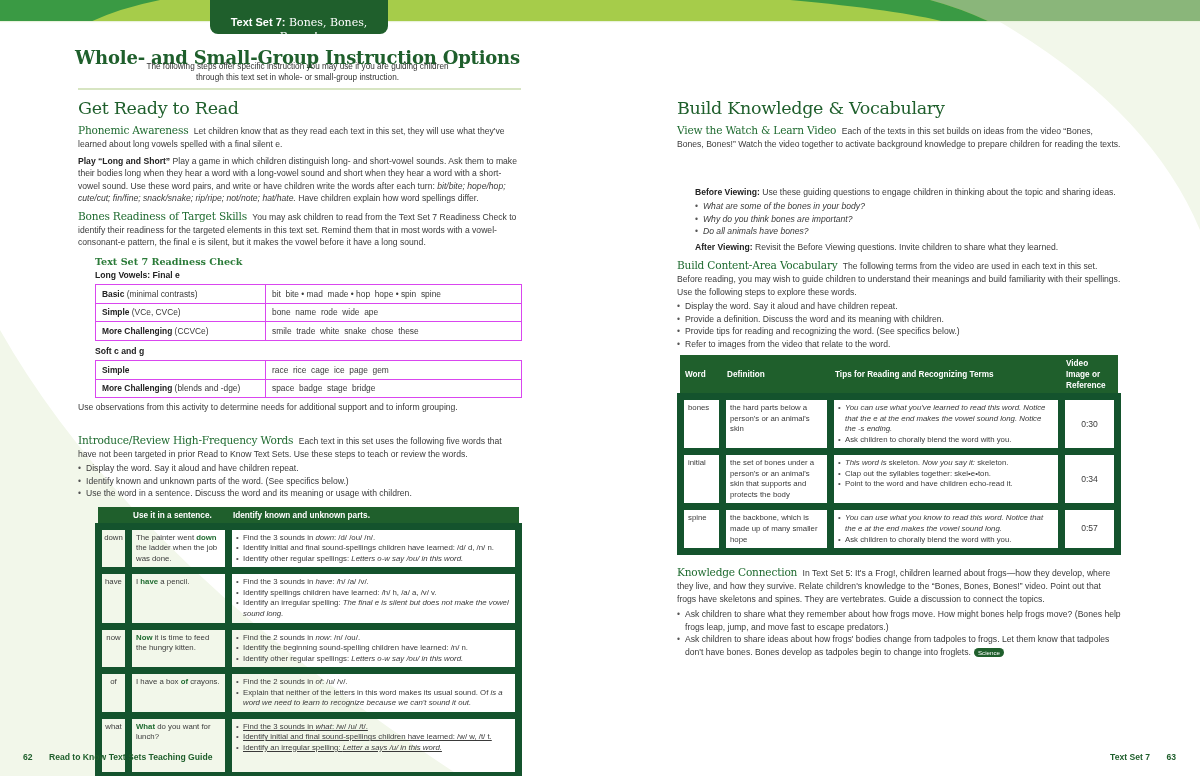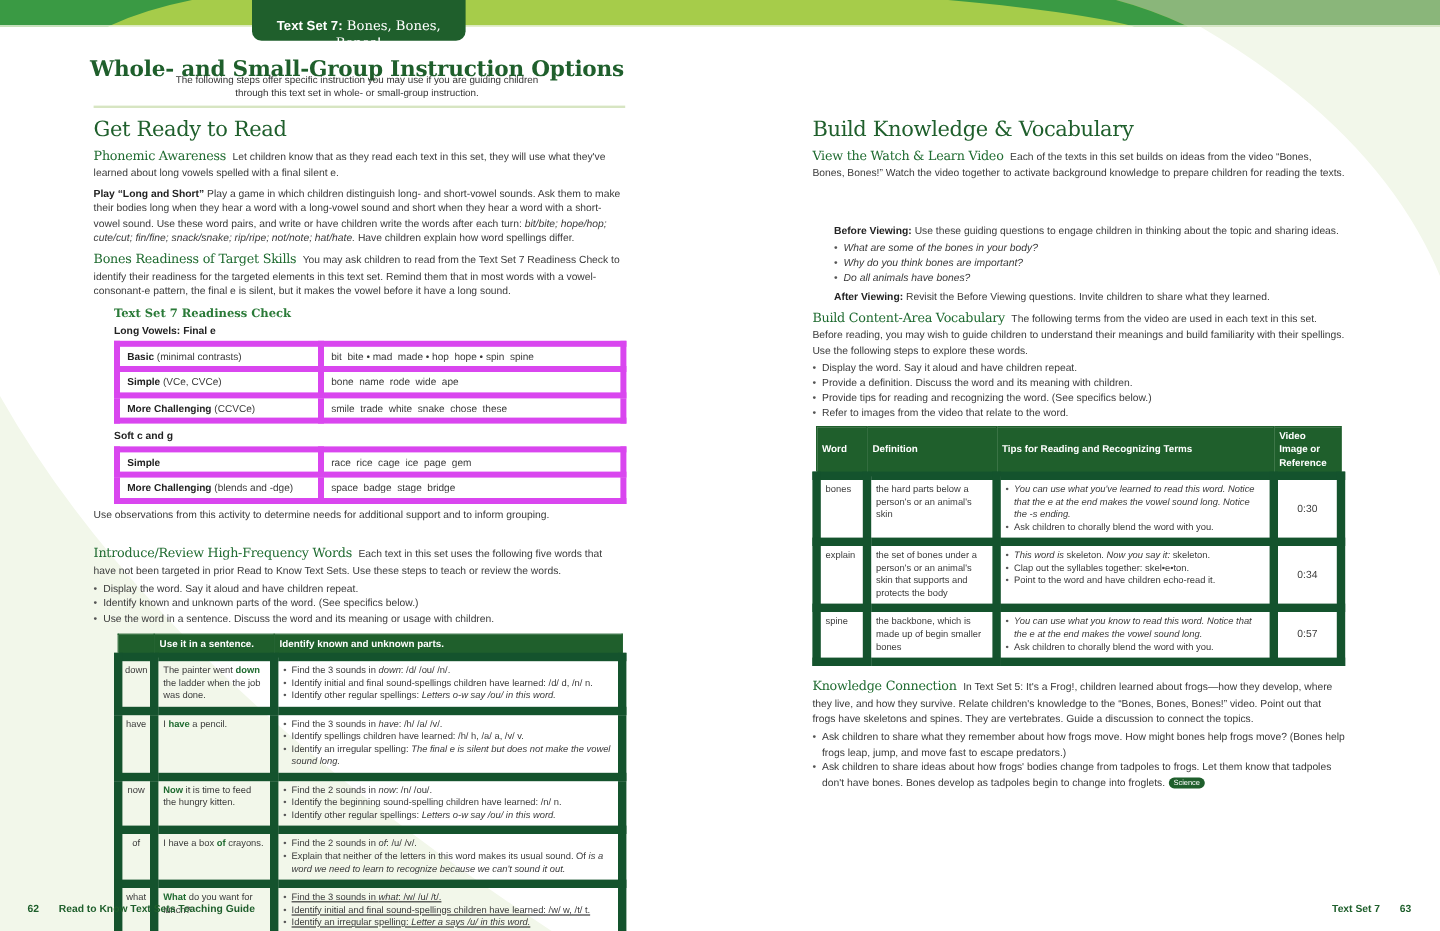--- a/index.html
+++ b/index.html
@@ -20,21 +20,21 @@
   h2.section { font-family: "DejaVu Serif", serif; font-weight: normal; font-size: 17.5px; color: #1f5f2c; letter-spacing: -0.3px; line-height: 22px; }
   .lead { font-family: "DejaVu Serif", serif; font-weight: normal; font-size: 10.6px; color: #1f6b30; letter-spacing: -0.2px; margin-right: 3px; }
   p { margin-bottom: 4px; }
   .sub-h { font-family: "DejaVu Serif", serif; font-weight: bold; font-size: 9.6px; color: #2a7a38; }
   ul.dots { list-style: none; margin-bottom: 4px; }
   ul.dots li { position: relative; padding-left: 8px; }
   ul.dots li::before { content: "\2022"; position: absolute; left: 0; top: 0; color: #555; }
   em { font-style: italic; }
 
   table { border-collapse: collapse; width: 100%; }
-  .rc-table td { border: 5px solid #d946ef; padding: 2px 6px; height: 18.5px; font-size: 8.4px; }
+  .rc-table td { border: 1px solid #d946ef; padding: 2px 6px; height: 18.5px; font-size: 8.4px; }
   .rc-table td:first-child { width: 170px; }
 
   .hfw-table, .voc-table { font-size: 7.8px; line-height: 1.35; }
   .hfw-table th, .voc-table th { background: #1f5f2c; color: #fff; font-weight: bold; text-align: left; padding: 2px 4px; border: 1px solid #1f5f2c; font-size: 8.2px; }
   .hfw-table td, .voc-table td { border: 7px solid #14532d; padding: 3px 4px; vertical-align: top; }
   .hfw-table td.word { text-align: center; width: 30px; padding: 3px 2px; }
   .hfw-table td.sent { width: 100px; }
   .hfw-table strong { color: #1f6b30; }
   .hfw-table ul.dots li, .voc-table ul.dots li { padding-left: 7px; }
   .voc-table td.time { text-align: center; vertical-align: middle; font-size: 8.6px; }
@@ -253,34 +253,34 @@
           <td>the hard parts below a person's or an animal's skin</td>
           <td>
             <ul class="dots" style="margin-bottom: 0px;">
               <li><em>You can use what you've learned to read this word. Notice that the e at the end makes the vowel sound long. Notice the -s ending.</em></li>
               <li>Ask children to chorally blend the word with you.</li>
             </ul>
           </td>
           <td class="time">0:30</td>
         </tr>
         <tr>
-          <td>explain</td>
+          <td>initial</td>
           <td>the set of bones under a person's or an animal's skin that supports and protects the body</td>
           <td>
             <ul class="dots" style="margin-bottom: 0px;">
               <li><em>This word is </em>skeleton. <em>Now you say it: </em>skeleton.</li>
               <li>Clap out the syllables together: skel•e•ton.</li>
               <li>Point to the word and have children echo-read it.</li>
             </ul>
           </td>
           <td class="time">0:34</td>
         </tr>
         <tr>
           <td>spine</td>
-          <td>the backbone, which is made up of begin smaller bones</td>
+          <td>the backbone, which is made up of many smaller hope</td>
           <td>
             <ul class="dots" style="margin-bottom: 0px;">
               <li><em>You can use what you know to read this word. Notice that the e at the end makes the vowel sound long.</em></li>
               <li>Ask children to chorally blend the word with you.</li>
             </ul>
           </td>
           <td class="time">0:57</td>
         </tr>
       </tbody>
   </table>

